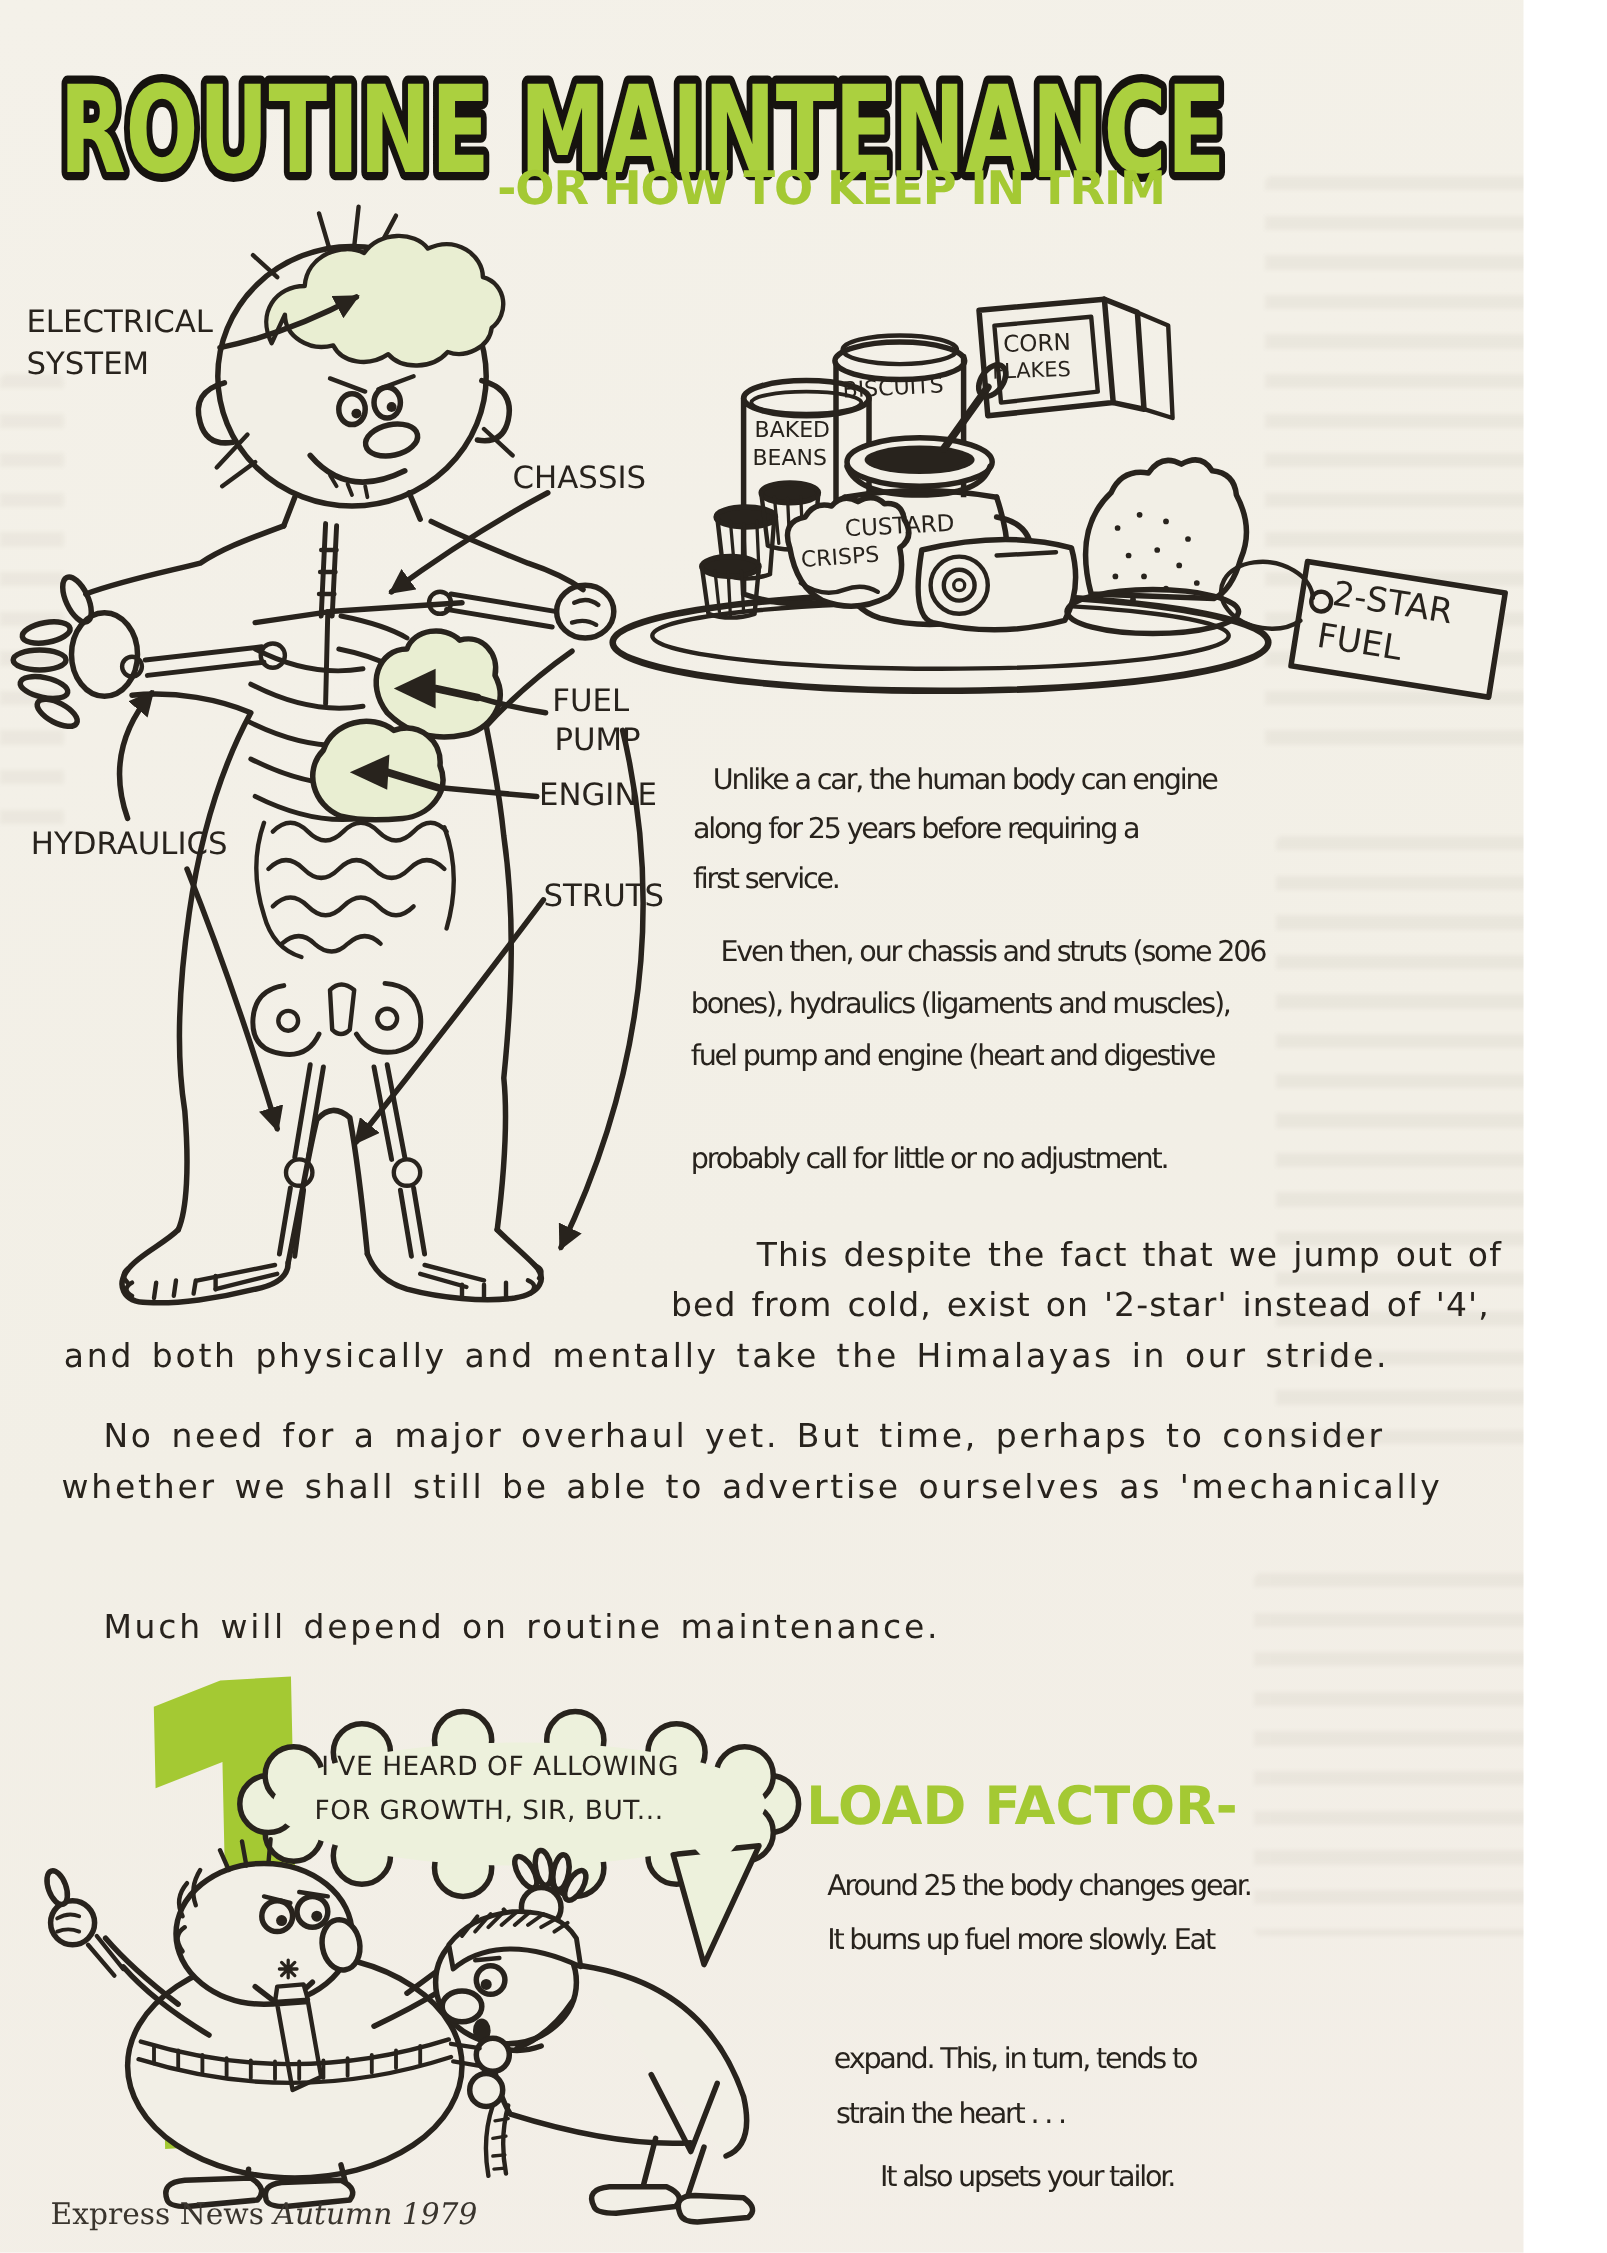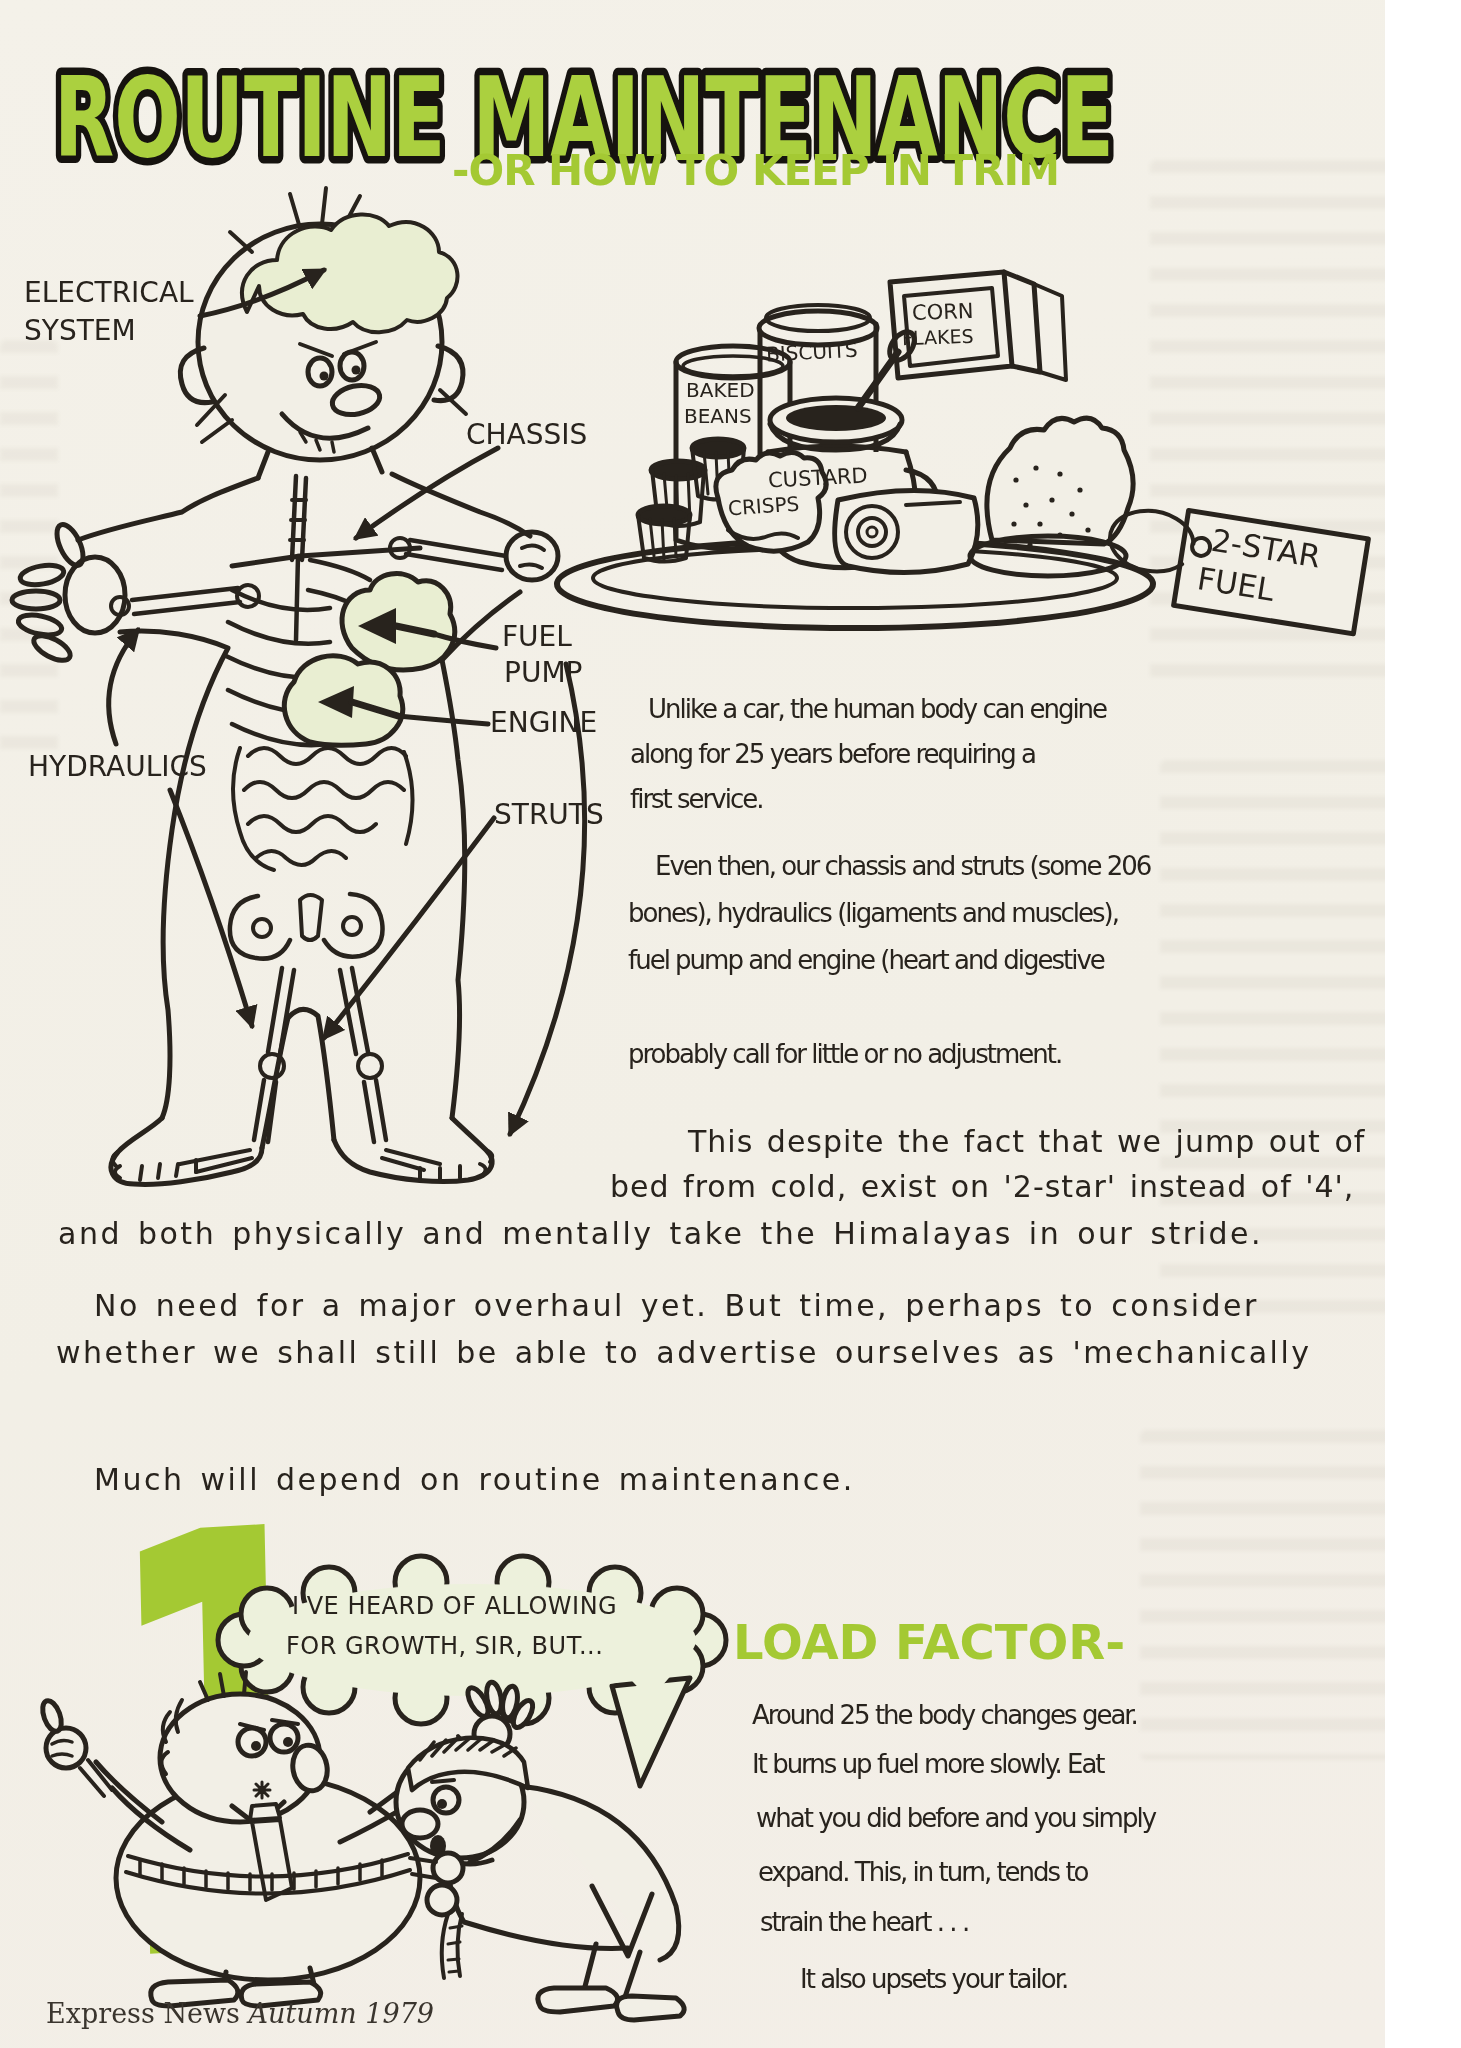--- a/index.html
+++ b/index.html
@@ -336,21 +336,20 @@
   <div class="abs hand p-wide" style="left:56px;top:1335px;">whether we shall still be able to advertise ourselves as 'mechanically</div>
 
   <div class="abs hand p-wide" style="left:94px;top:1462px;">Much will depend on routine maintenance.</div>
 
   <div class="abs hand speech" style="left:292px;top:1592px;">I'VE HEARD OF ALLOWING</div>
   <div class="abs hand speech" style="left:286px;top:1632px;">FOR GROWTH, SIR, BUT...</div>
 
   <div class="abs loadfactor" style="left:733px;top:1614px;">LOAD FACTOR-</div>
   <div class="abs hand p-col" style="left:752px;top:1700px;">Around 25 the body changes gear.</div>
   <div class="abs hand p-col" style="left:752px;top:1749px;">It burns up fuel more slowly.  Eat</div>
-  <div class="abs hand p-col" style="left:756px;top:1803px;">what you did before and you simply</div>
   <div class="abs hand p-col" style="left:758px;top:1857px;">expand.  This, in turn, tends to</div>
   <div class="abs hand p-col" style="left:760px;top:1907px;">strain the heart . . .</div>
   <div class="abs hand p-col" style="left:800px;top:1964px;">It also upsets your tailor.</div>
 
   <div class="abs footer" style="left:46px;top:1998px;">
     <span>Express News</span>
     <span class="ital">Autumn 1979</span>
   </div>
   <div class="abs pagenum" style="left:1447px;top:1985px;">15</div>
 

